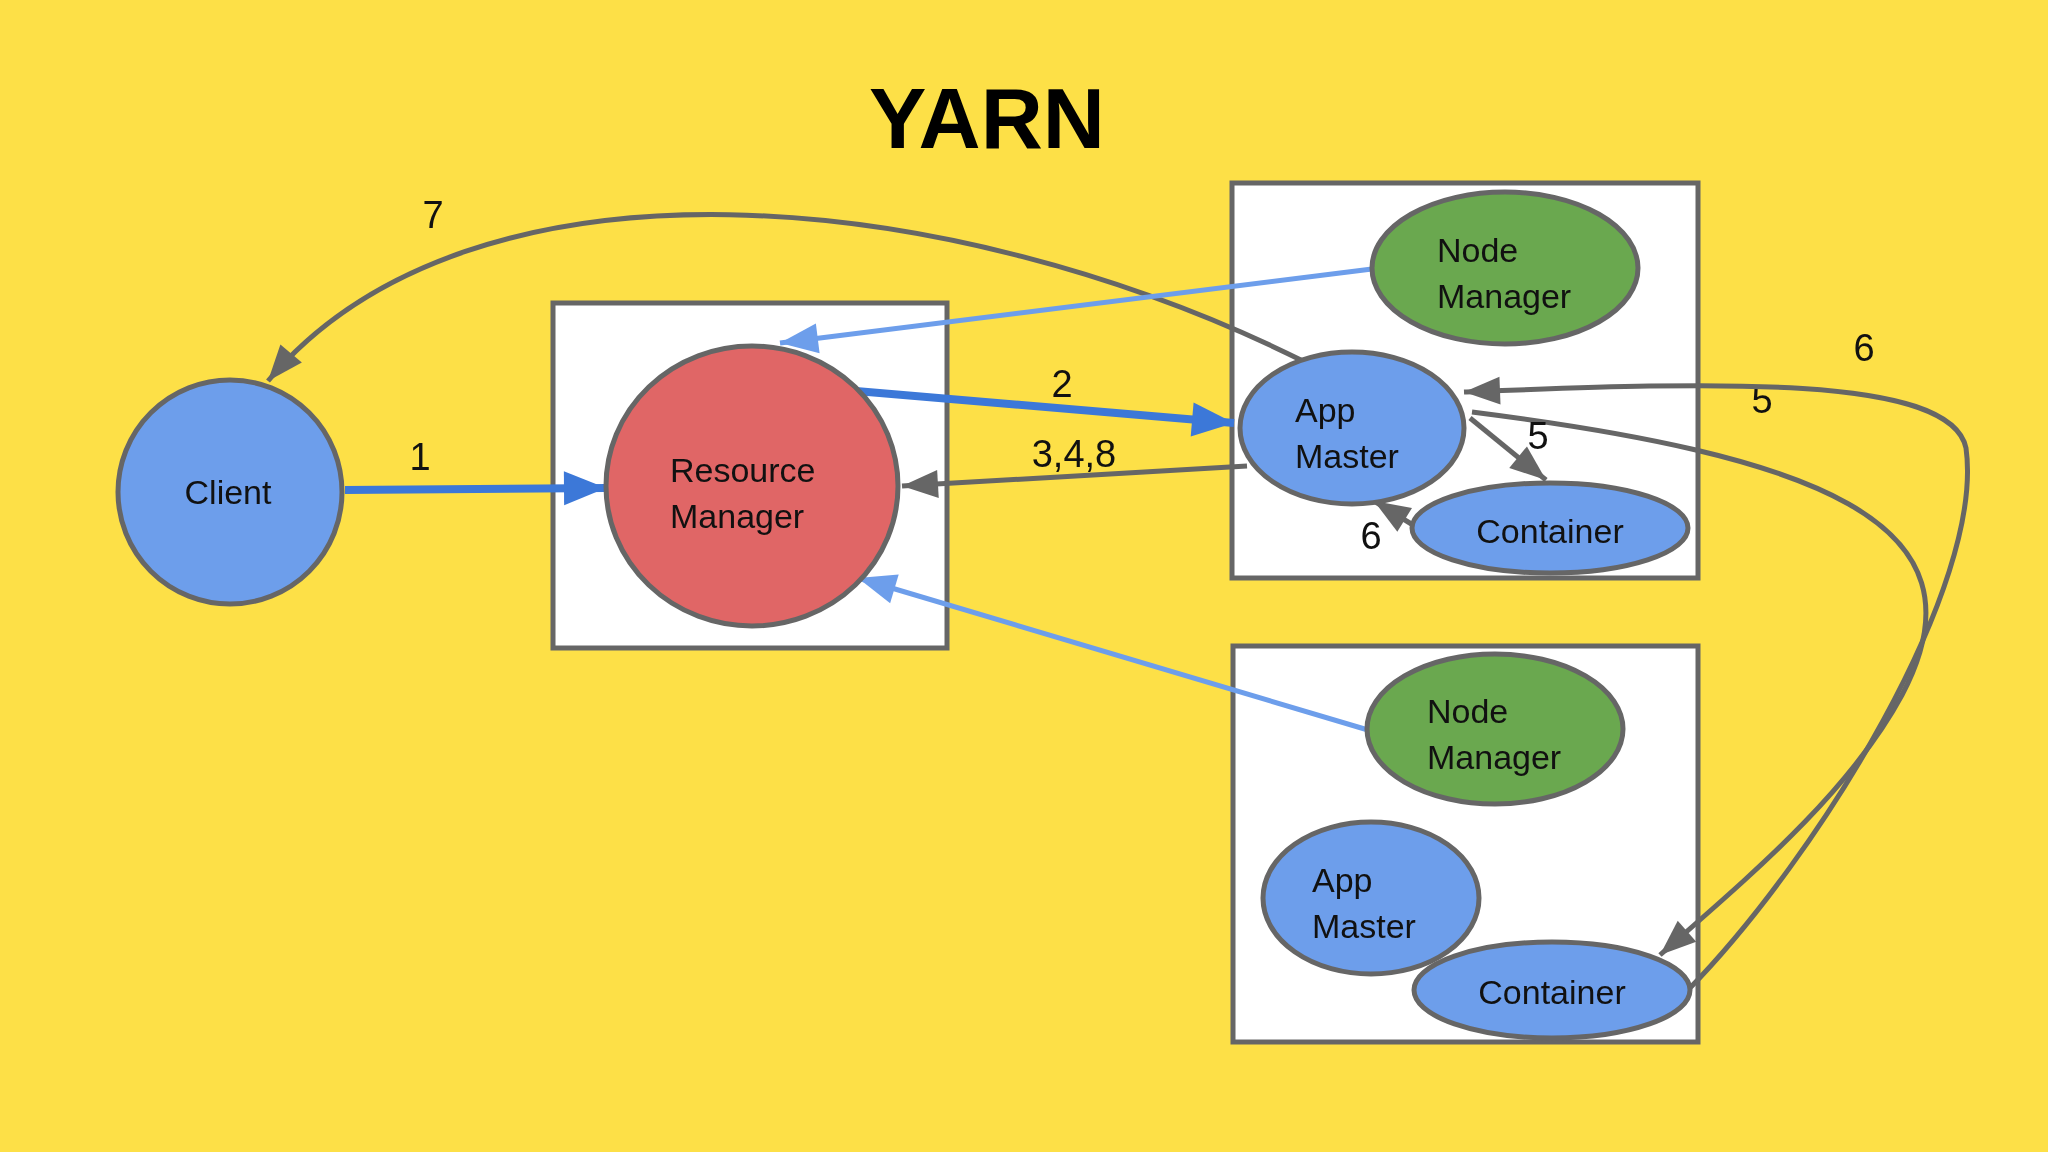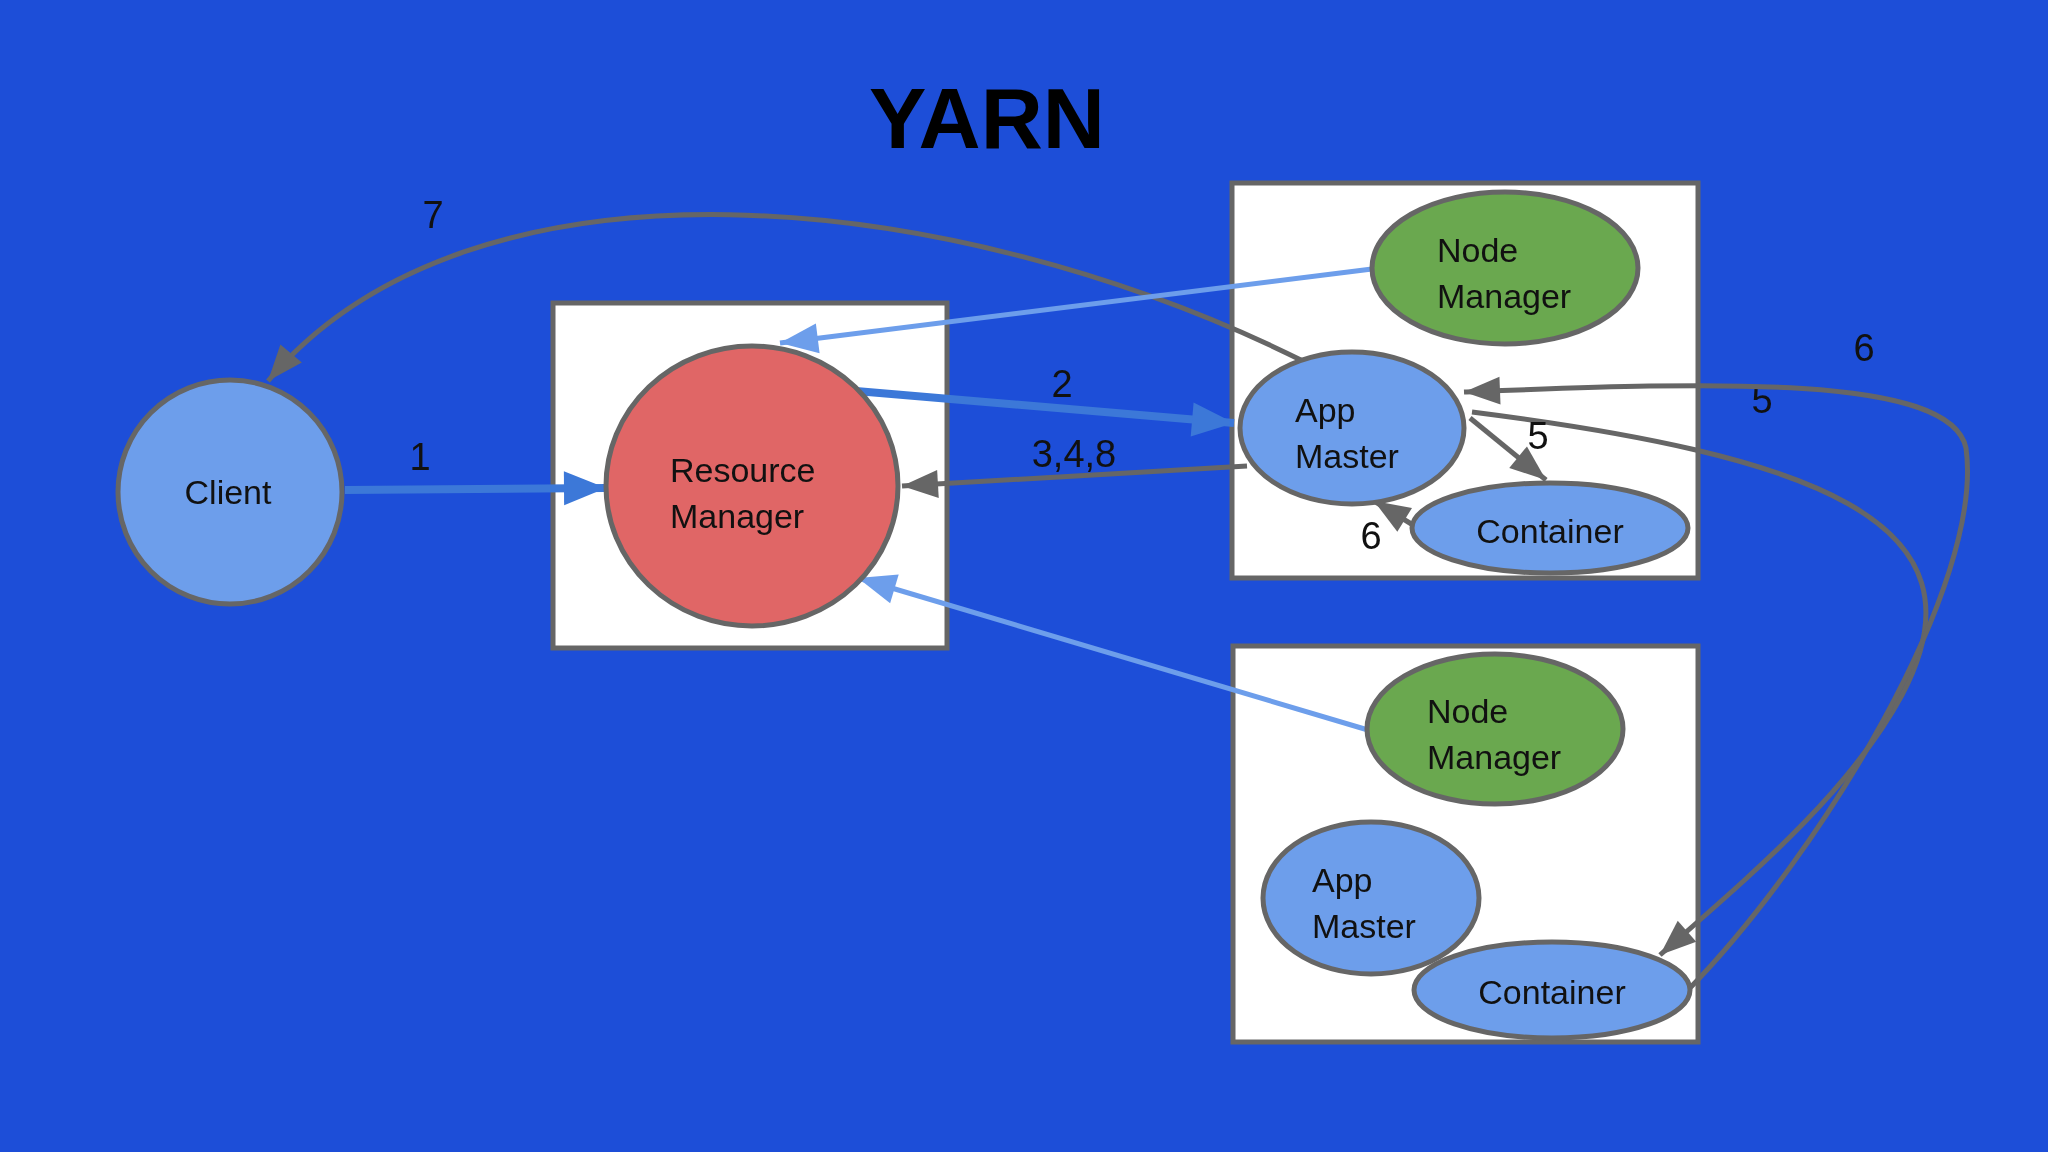--- a/index.html
+++ b/index.html
@@ -1,20 +1,20 @@
 <!DOCTYPE html>
 <html><head>
 <meta charset="utf-8">
 <style>
   html, body { margin: 0; padding: 0; background: #ffffff; }
   #stage {
     position: relative;
     width: 2048px;
     height: 1152px;
-    background: #1d4ed8;
+    background: #fde047;
     overflow: hidden;
     font-family: "Liberation Sans", sans-serif;
   }
   svg { display: block; }
   .box { fill: #ffffff; stroke: #666666; stroke-width: 5; }
   .shape { stroke: #666666; stroke-width: 5; }
   .edge-gray { stroke: #666666; stroke-width: 5; fill: none; }
   .edge-blue { stroke: #3c78d8; stroke-width: 8; fill: none; }
   .edge-lightblue { stroke: #6d9eeb; stroke-width: 5; fill: none; }
   .node-label { font-size: 34px; fill: #111111; }

